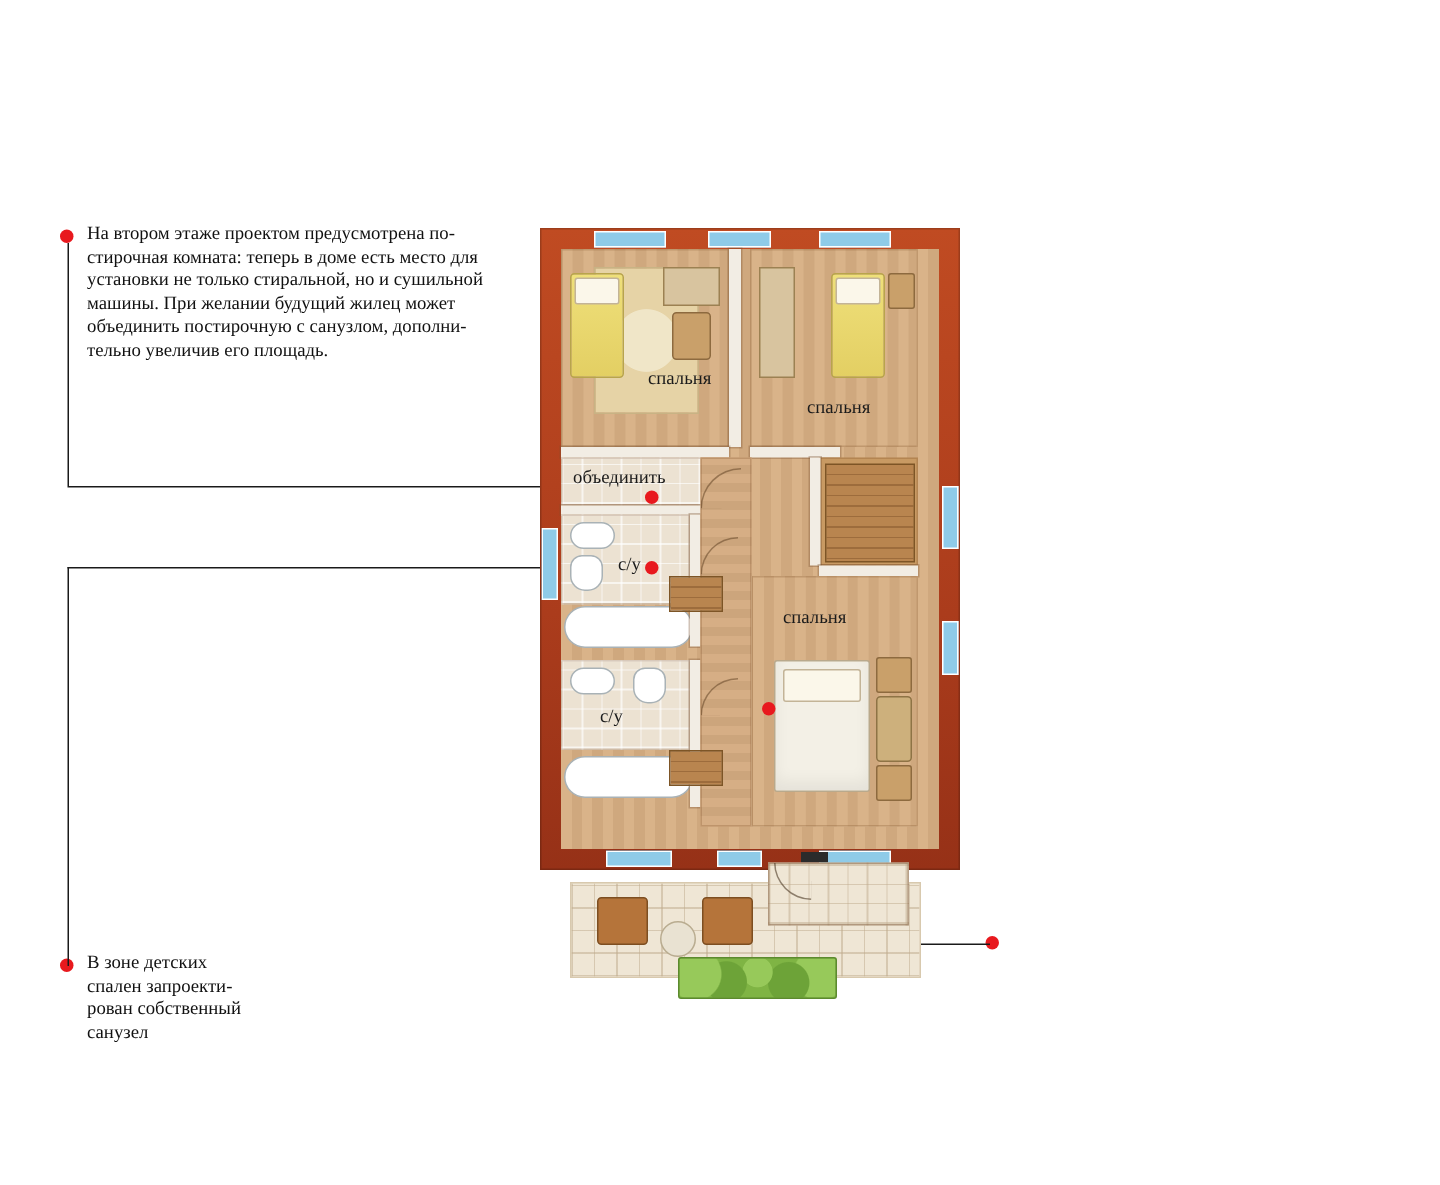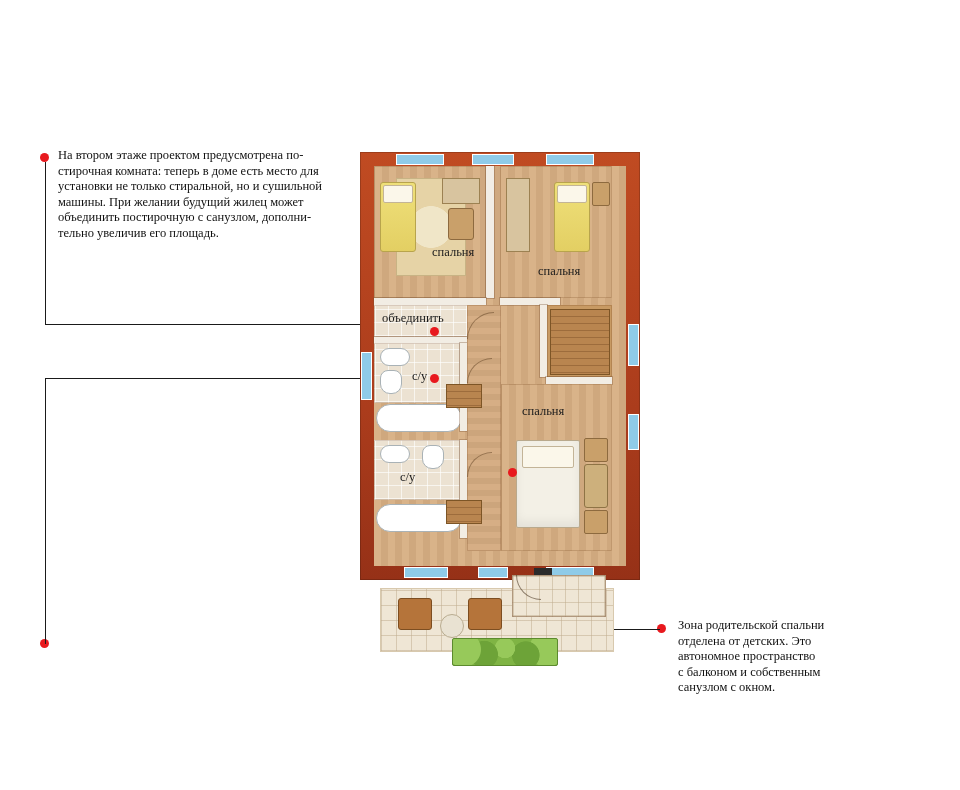--- a/index.html
+++ b/index.html
@@ -212,31 +212,30 @@
 установки не только стиральной, но и сушильной
 машины. При желании будущий жилец может
 объединить постирочную с санузлом, дополни-
 тельно увеличив его площадь.</span>
   </div>
 
   <div class="leader v" style="left:45px; top:162px; height:162px;"></div>
   <div class="leader h" style="left:45px; top:324px; width:392px;"></div>
 
   <div class="bullet" style="left:40px; top:639px;"></div>
+  <div class="callout" style="left:58px; top:634px; width:180px;">
+    <span class="txt">В зоне детских
+спален запроекти-
+рован собственный
+санузел</span>
+  </div>
   <div class="leader v" style="left:45px; top:378px; height:266px;"></div>
   <div class="leader h" style="left:45px; top:378px; width:388px;"></div>
 
   <div class="bullet" style="left:657px; top:624px;"></div>
-  <div class="callout" style="left:678px; top:618px; width:220px;">
-    <span class="txt">Зона родительской спальни
-отделена от детских. Это
-автономное пространство
-с балконом и собственным
-санузлом с окном.</span>
-  </div>
   <div class="leader h" style="left:540px; top:629px; width:120px;"></div>
 
   <div id="plan">
 
     <div class="wall wall-outer"></div>
     <div class="inner floor-wood"></div>
 
     <div class="window" style="left:36px; top:2px; width:48px; height:11px;"></div>
     <div class="window" style="left:112px; top:2px; width:42px; height:11px;"></div>
     <div class="window" style="left:186px; top:2px; width:48px; height:11px;"></div>

